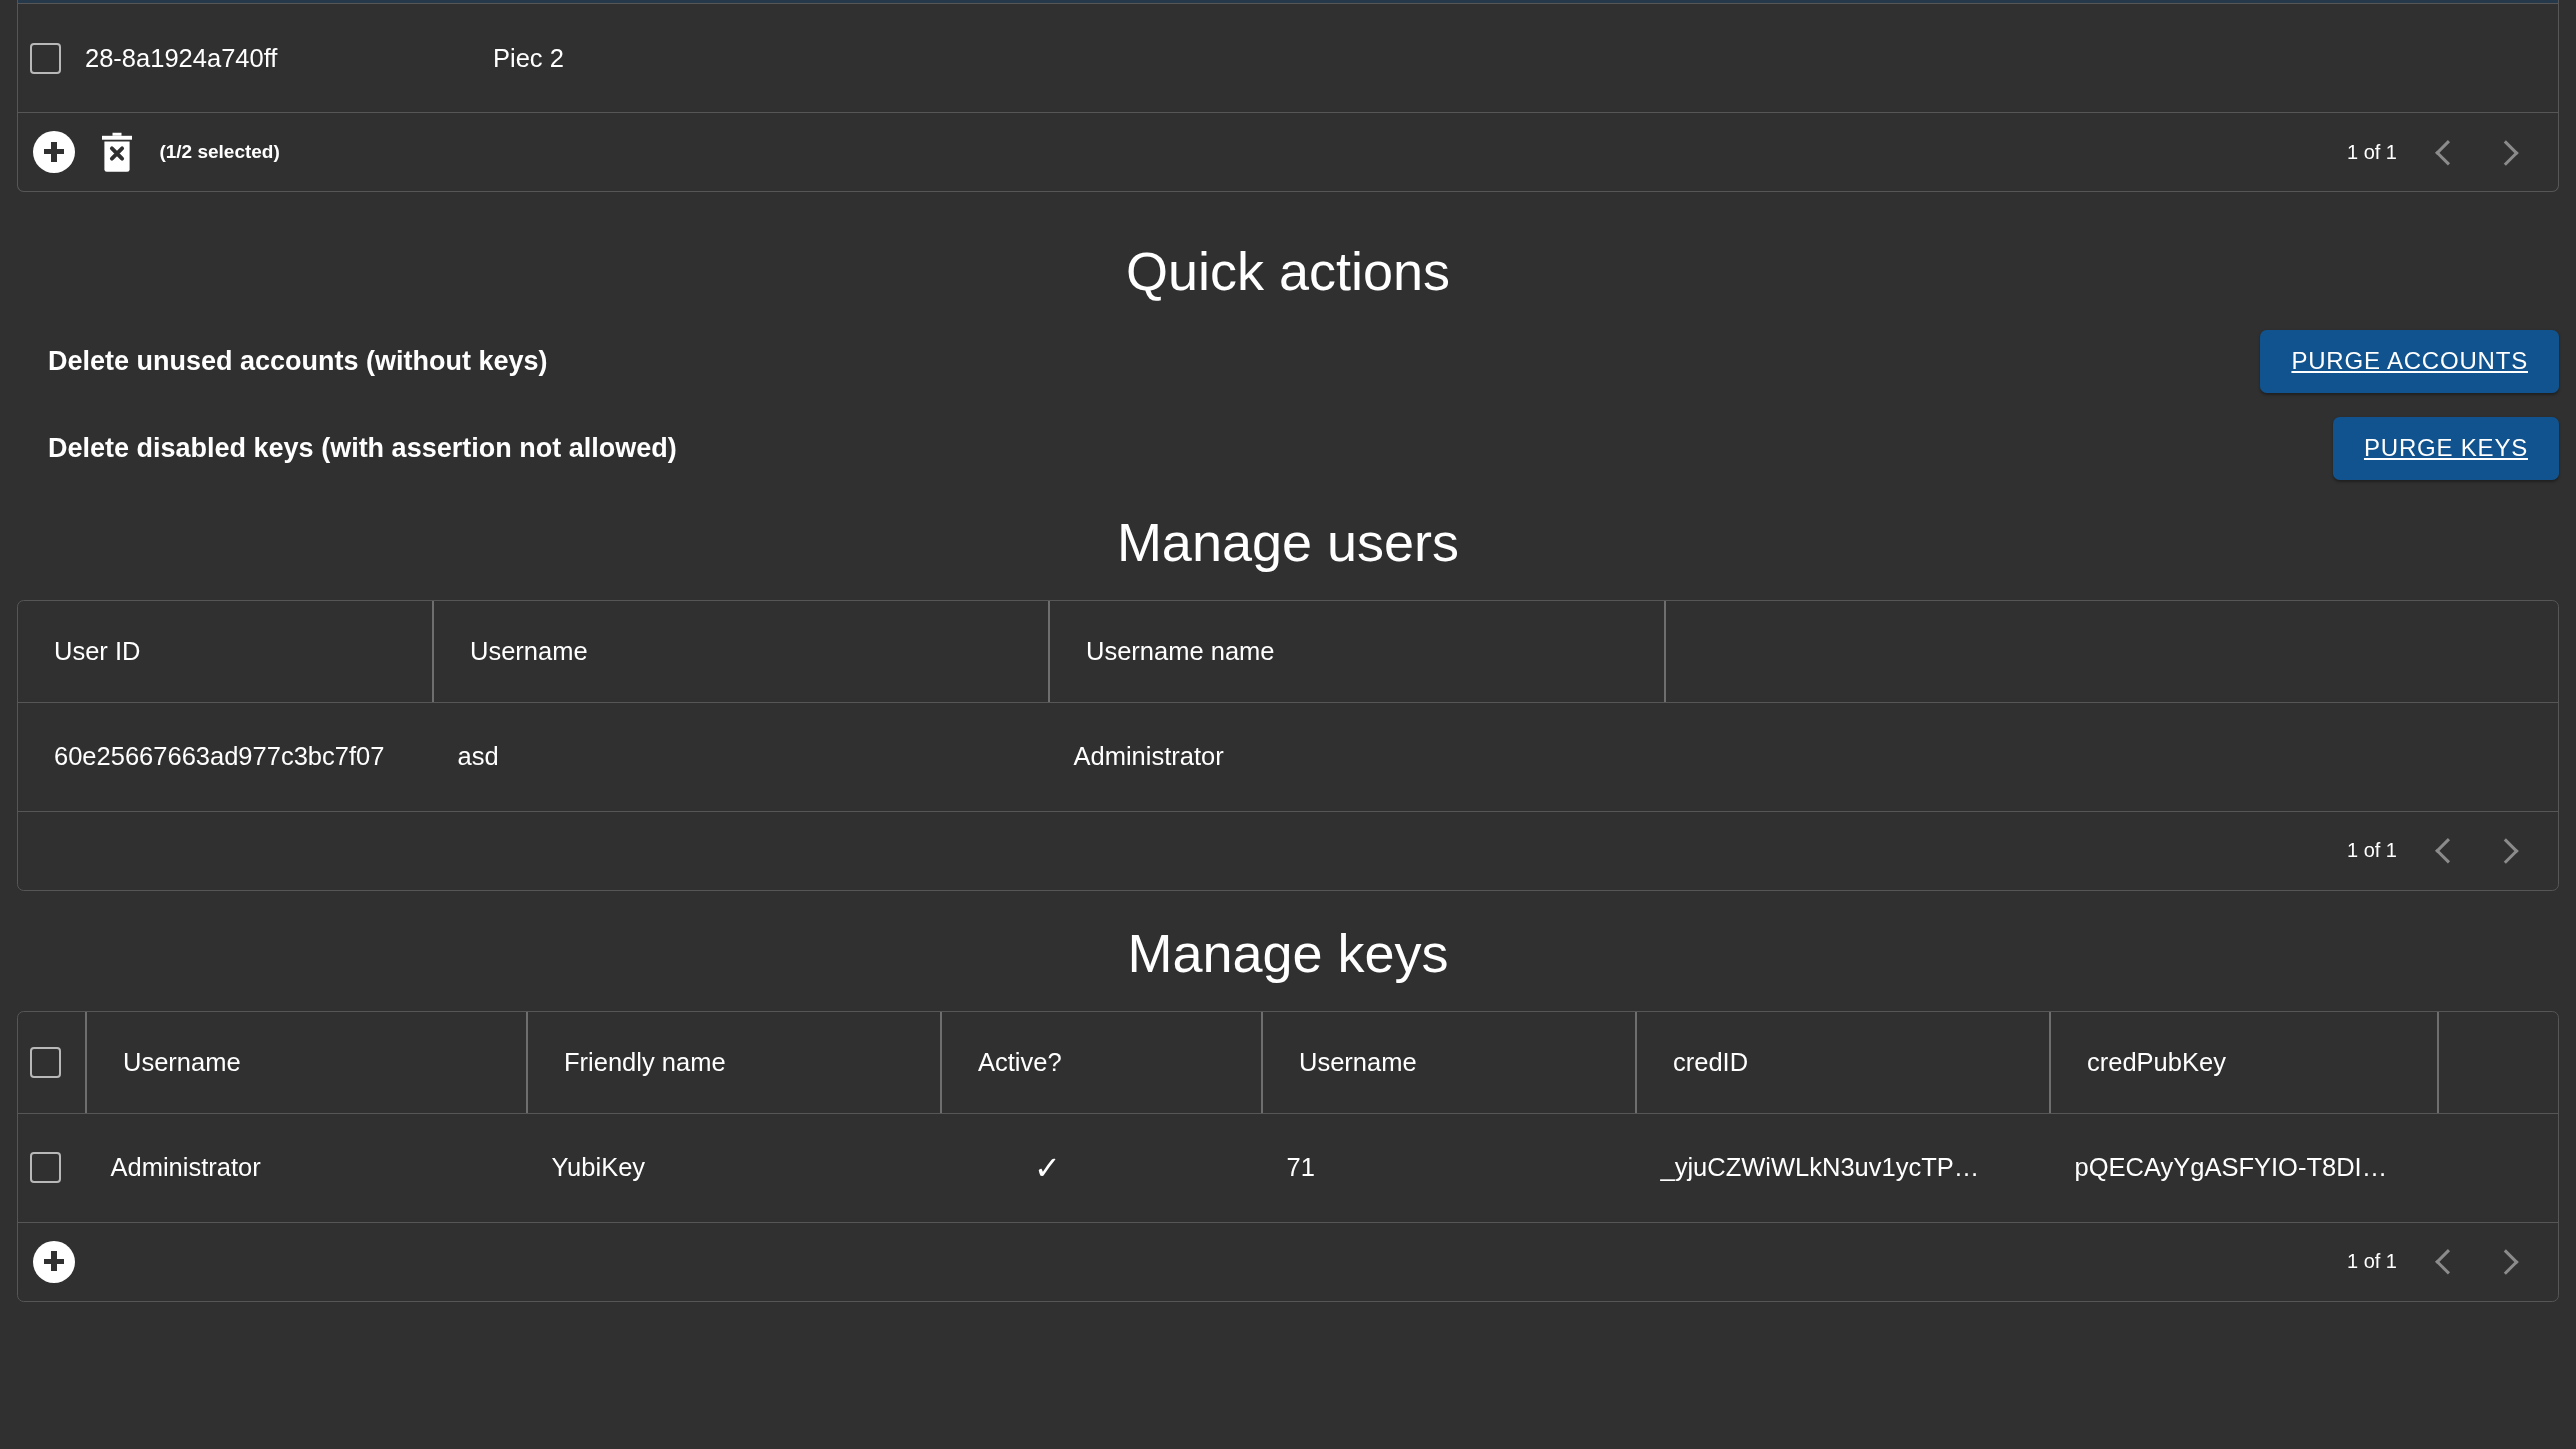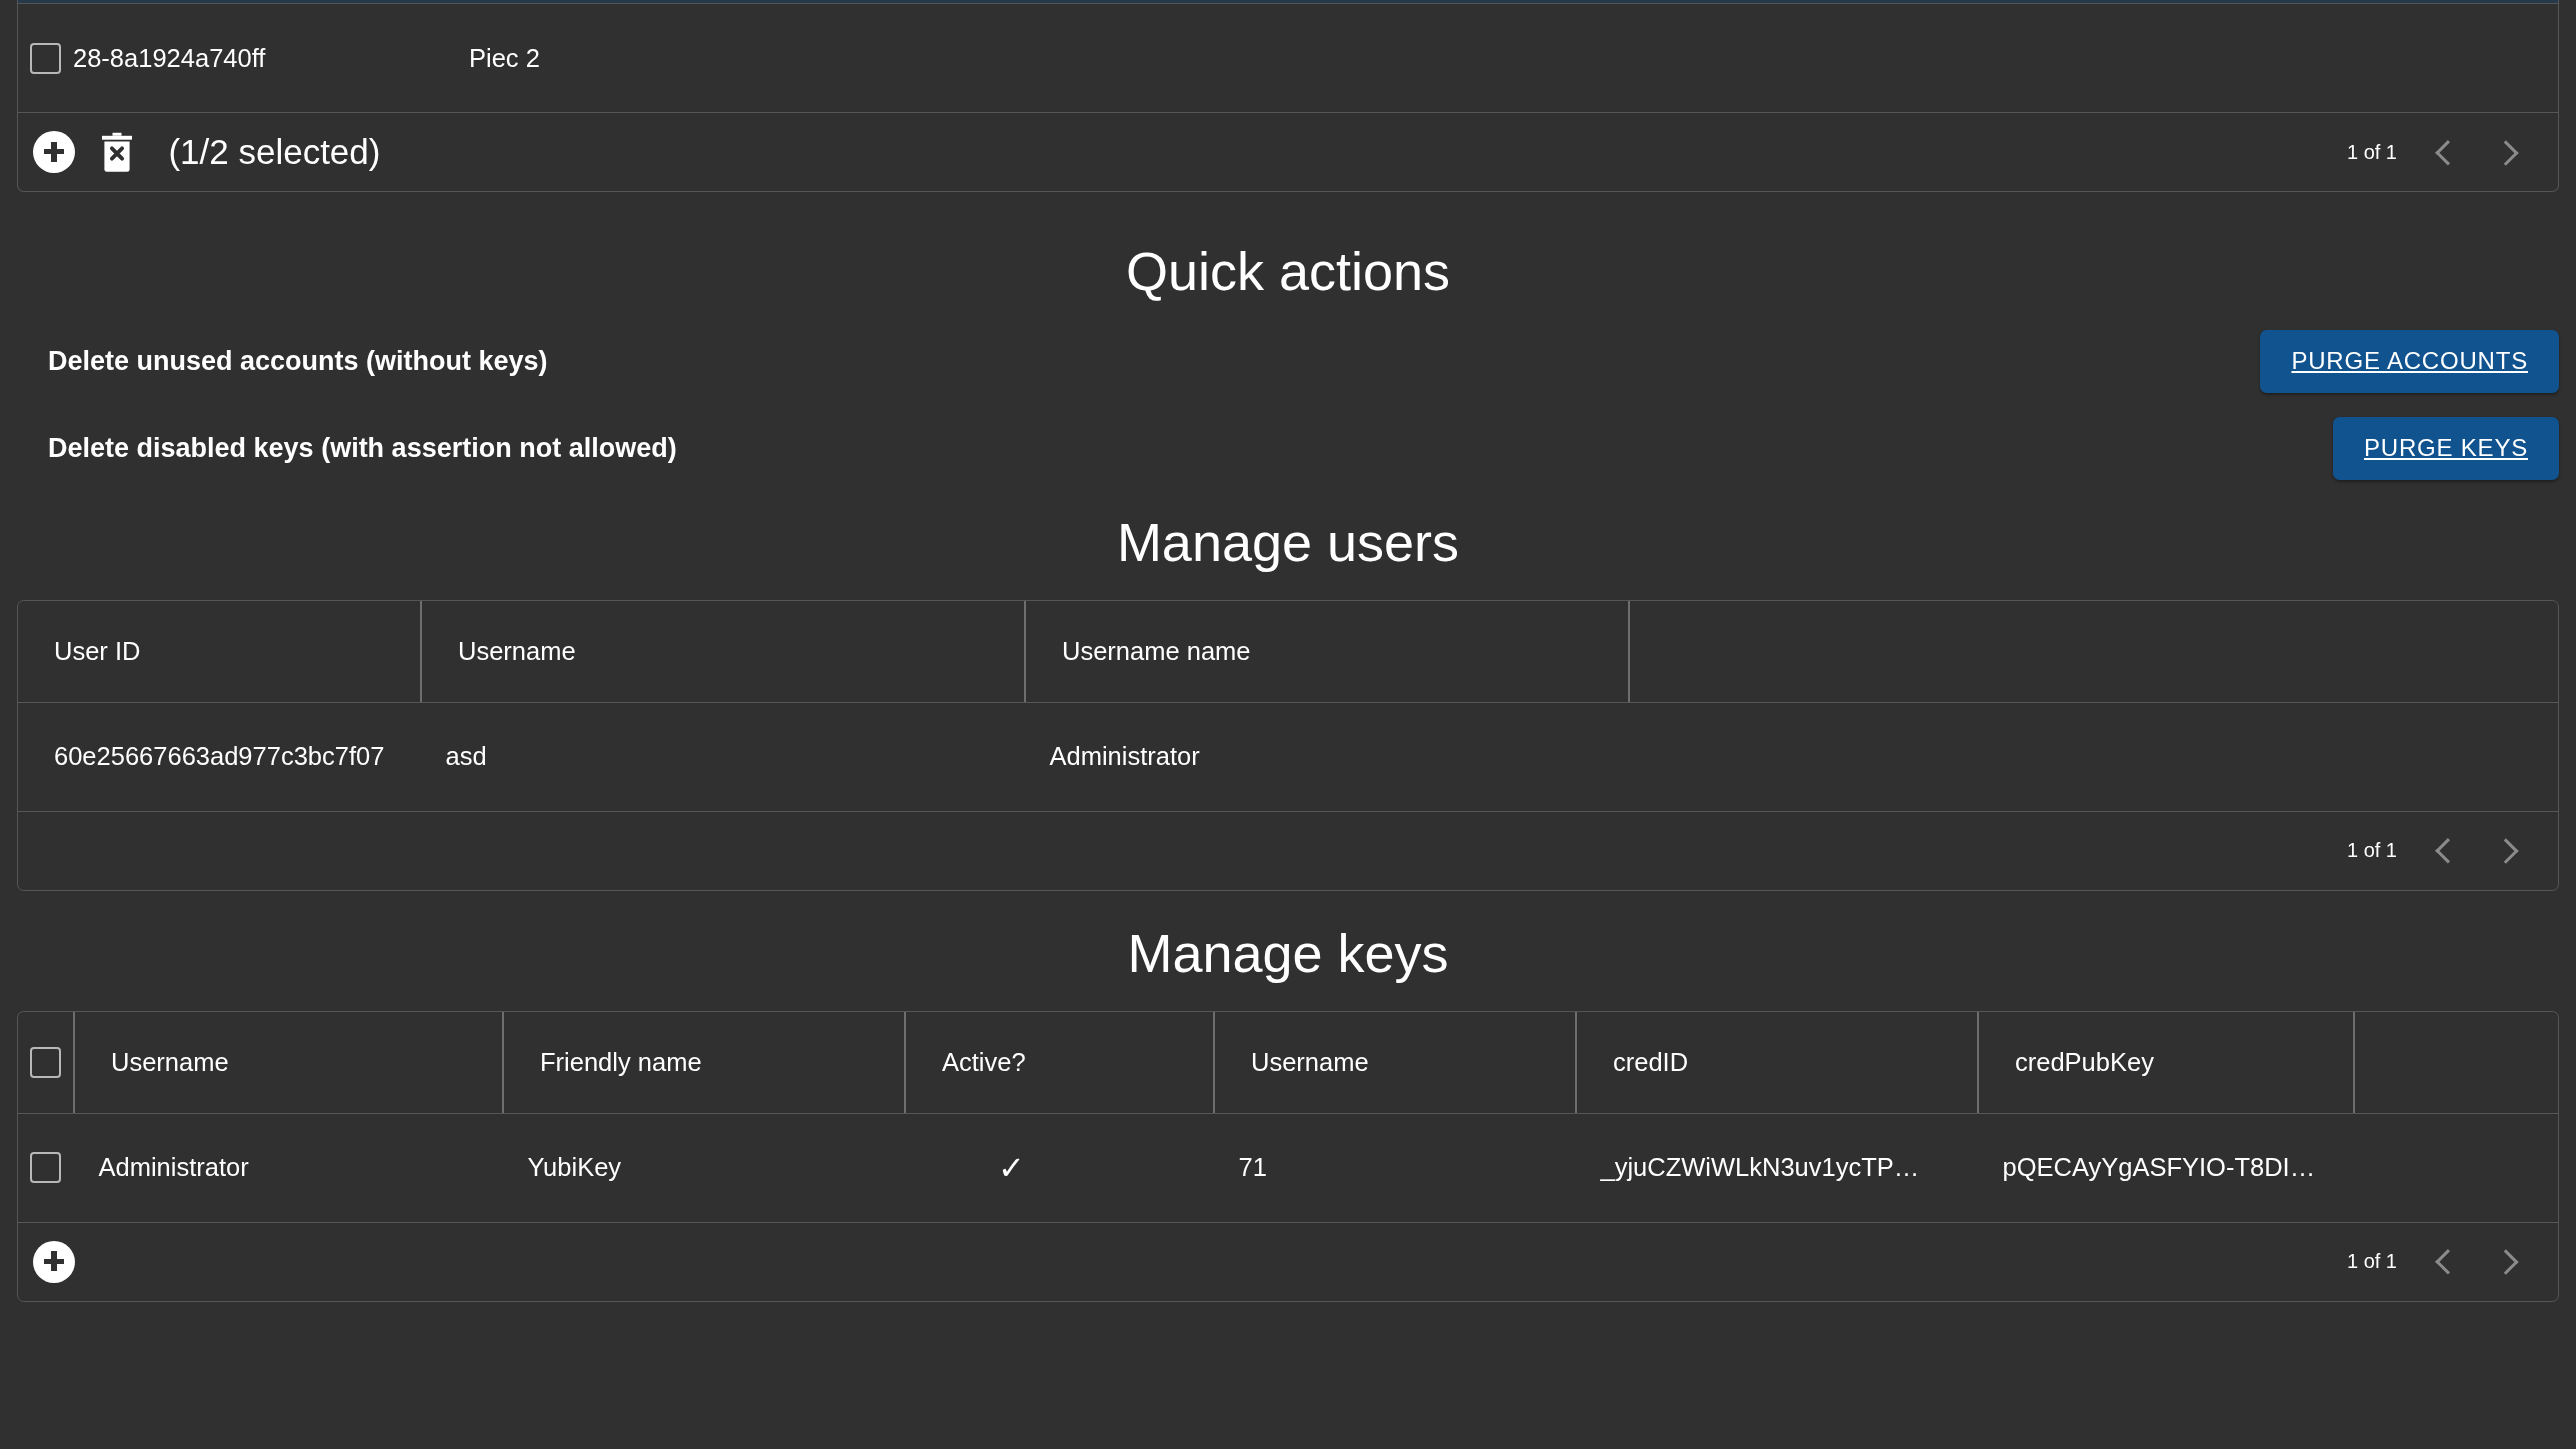--- a/index.html
+++ b/index.html
@@ -32,20 +32,21 @@
     border-top-left-radius: 0;
     border-top-right-radius: 0;
   }
 
   .row {
     display: flex;
     align-items: center;
     height: 109px;
     border-bottom: 1.3px solid #565656;
     padding: 0 0 0 0;
+    gap: 12px;
   }
   .row.last { border-bottom: none; }
   .row.selected { background: #26394a; }
   .row.footer { border-bottom: none; justify-content: space-between; }
 
   .cell {
     font-size: 25.5px;
     color: #ffffff;
     white-space: nowrap;
     overflow: hidden;
@@ -99,21 +100,21 @@
 
   
   .trash { width: 36px; height: 42px; flex: none; }
 
   .footer-left {
     display: flex;
     align-items: center;
     gap: 24px;
     padding-left: 15.4px;
   }
-  .sel-count { font-size: 35px; color: #ffffff; margin-left: 9px; }
+  .sel-count { font-size: 19px; color: #ffffff; margin-left: 0; font-weight: bold; }
 
   .pager {
     display: flex;
     align-items: center;
     gap: 36px;
     padding-right: 35px;
   }
   .pager-label { font-size: 20px; color: #ffffff; }
   .chev {
     width: 27px; height: 27px;

